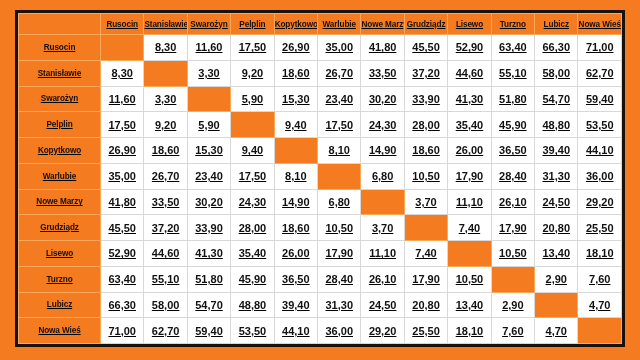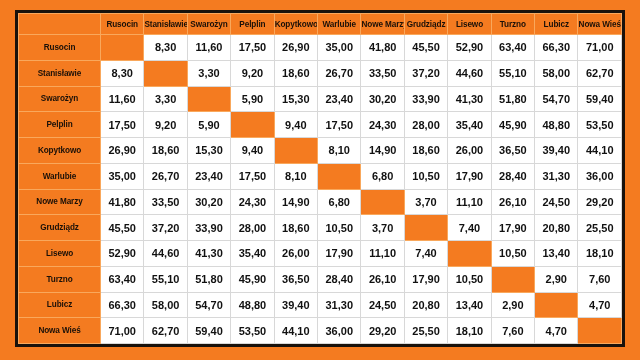--- a/index.html
+++ b/index.html
@@ -33,20 +33,21 @@
     background: #F47B20;
     overflow: hidden;
   }
 
   table.matrix {
     border-collapse: collapse;
     table-layout: fixed;
     width: 100%;
     height: 100%;
     background: #ec4899;
+    text-decoration: underline;
   }
 
   table.matrix td,
   table.matrix th {
     border: 1px solid #F9A85C;
     padding: 0;
     text-align: center;
     vertical-align: middle;
     overflow: hidden;
     white-space: nowrap;

